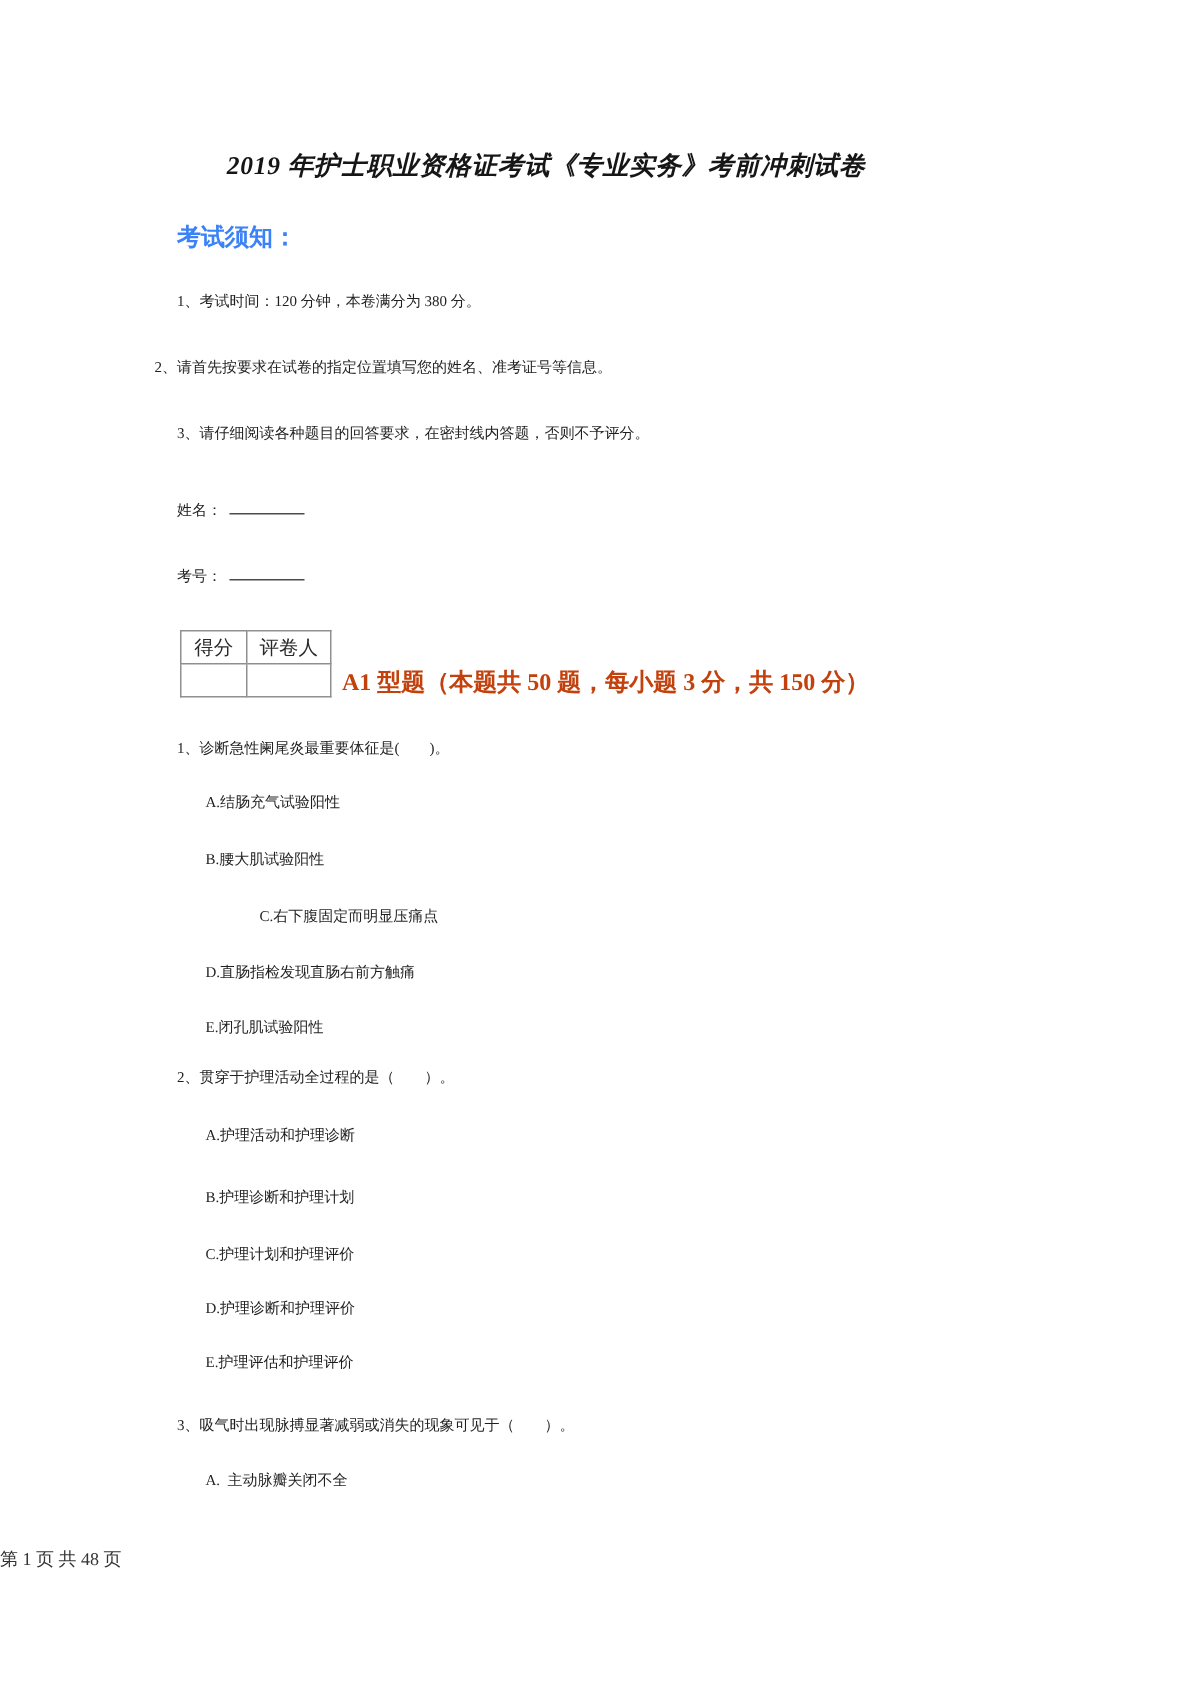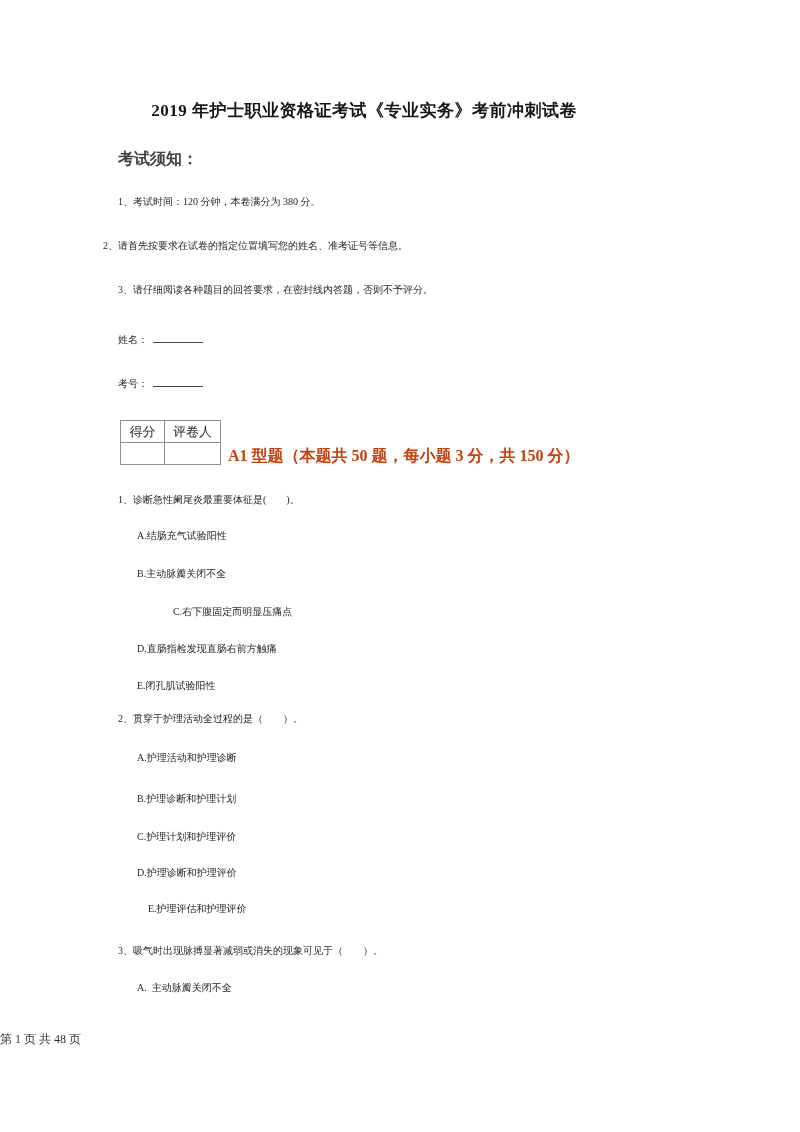--- a/index.html
+++ b/index.html
@@ -24,27 +24,28 @@
   }
   .doc-title {
     top: 100px;
     left: 0;
     width: 728px;
     text-align: center;
     font-size: 17px;
     font-weight: bold;
     color: #161616;
     letter-spacing: 0.5px;
+    font-style: italic;
   }
   .notice-heading {
     top: 149px;
     left: 118px;
     font-size: 16px;
     font-weight: bold;
-    color: #404040;
+    color: #3b82f6;
   }
   .n1 { top: 196px; left: 118px; }
   .n2 { top: 240px; left: 103px; }
   .n3 { top: 284px; left: 118px; }
   .name-row  { top: 329px; left: 118px; }
   .kaohao-row{ top: 373px; left: 118px; }
   .blank-line {
     display: inline-block;
     width: 50px;
     height: 13px;
@@ -83,21 +84,21 @@
   .q1a { top: 530px; }
   .q1b { top: 568px; }
   .q1c { top: 606px; margin-left: 36px; }
   .q1d { top: 643px; }
   .q1e { top: 680px; }
   .q2  { top: 713px; }
   .q2a { top: 752px; }
   .q2b { top: 793px; }
   .q2c { top: 831px; }
   .q2d { top: 867px; }
-  .q2e { top: 903px; margin-left: 11px; }
+  .q2e { top: 903px; }
   .q3  { top: 945px; }
   .q3a { top: 982px; }
   .page-footer {
     top: 1032px;
     left: 0;
     width: 796px;
     text-align: left;
     font-size: 12px;
     color: #333333;
   }
@@ -128,21 +129,21 @@
         <td class="c1"></td>
         <td class="c2"></td>
       </tr>
     </tbody>
   </table>
 
   <div class="line section-heading">A1 型题（本题共 50 题，每小题 3 分，共 150 分）</div>
 
   <div class="line q q1">1、诊断急性阑尾炎最重要体征是(        )。</div>
   <div class="line opt q1a">A.结肠充气试验阳性</div>
-  <div class="line opt q1b">B.主动脉瓣关闭不全</div>
+  <div class="line opt q1b">B.腰大肌试验阳性</div>
   <div class="line opt q1c">C.右下腹固定而明显压痛点</div>
   <div class="line opt q1d">D.直肠指检发现直肠右前方触痛</div>
   <div class="line opt q1e">E.闭孔肌试验阳性</div>
 
   <div class="line q q2">2、贯穿于护理活动全过程的是（        ）。</div>
   <div class="line opt q2a">A.护理活动和护理诊断</div>
   <div class="line opt q2b">B.护理诊断和护理计划</div>
   <div class="line opt q2c">C.护理计划和护理评价</div>
   <div class="line opt q2d">D.护理诊断和护理评价</div>
   <div class="line opt q2e">E.护理评估和护理评价</div>

